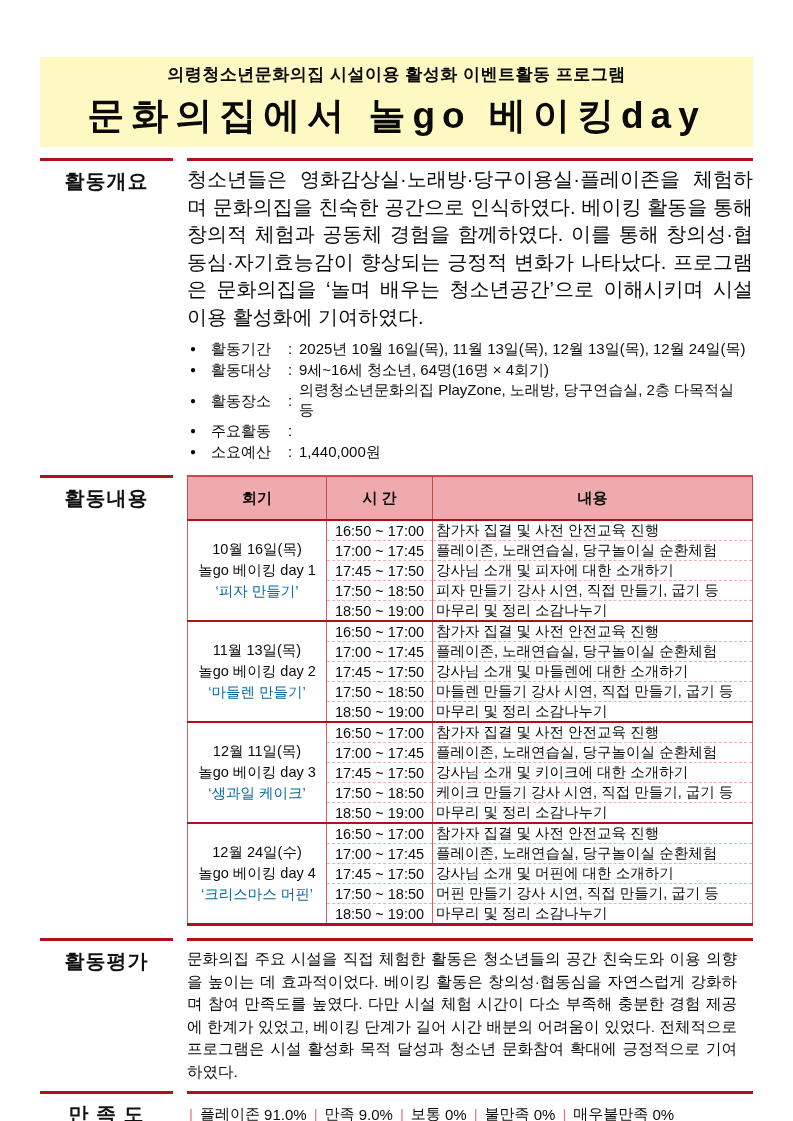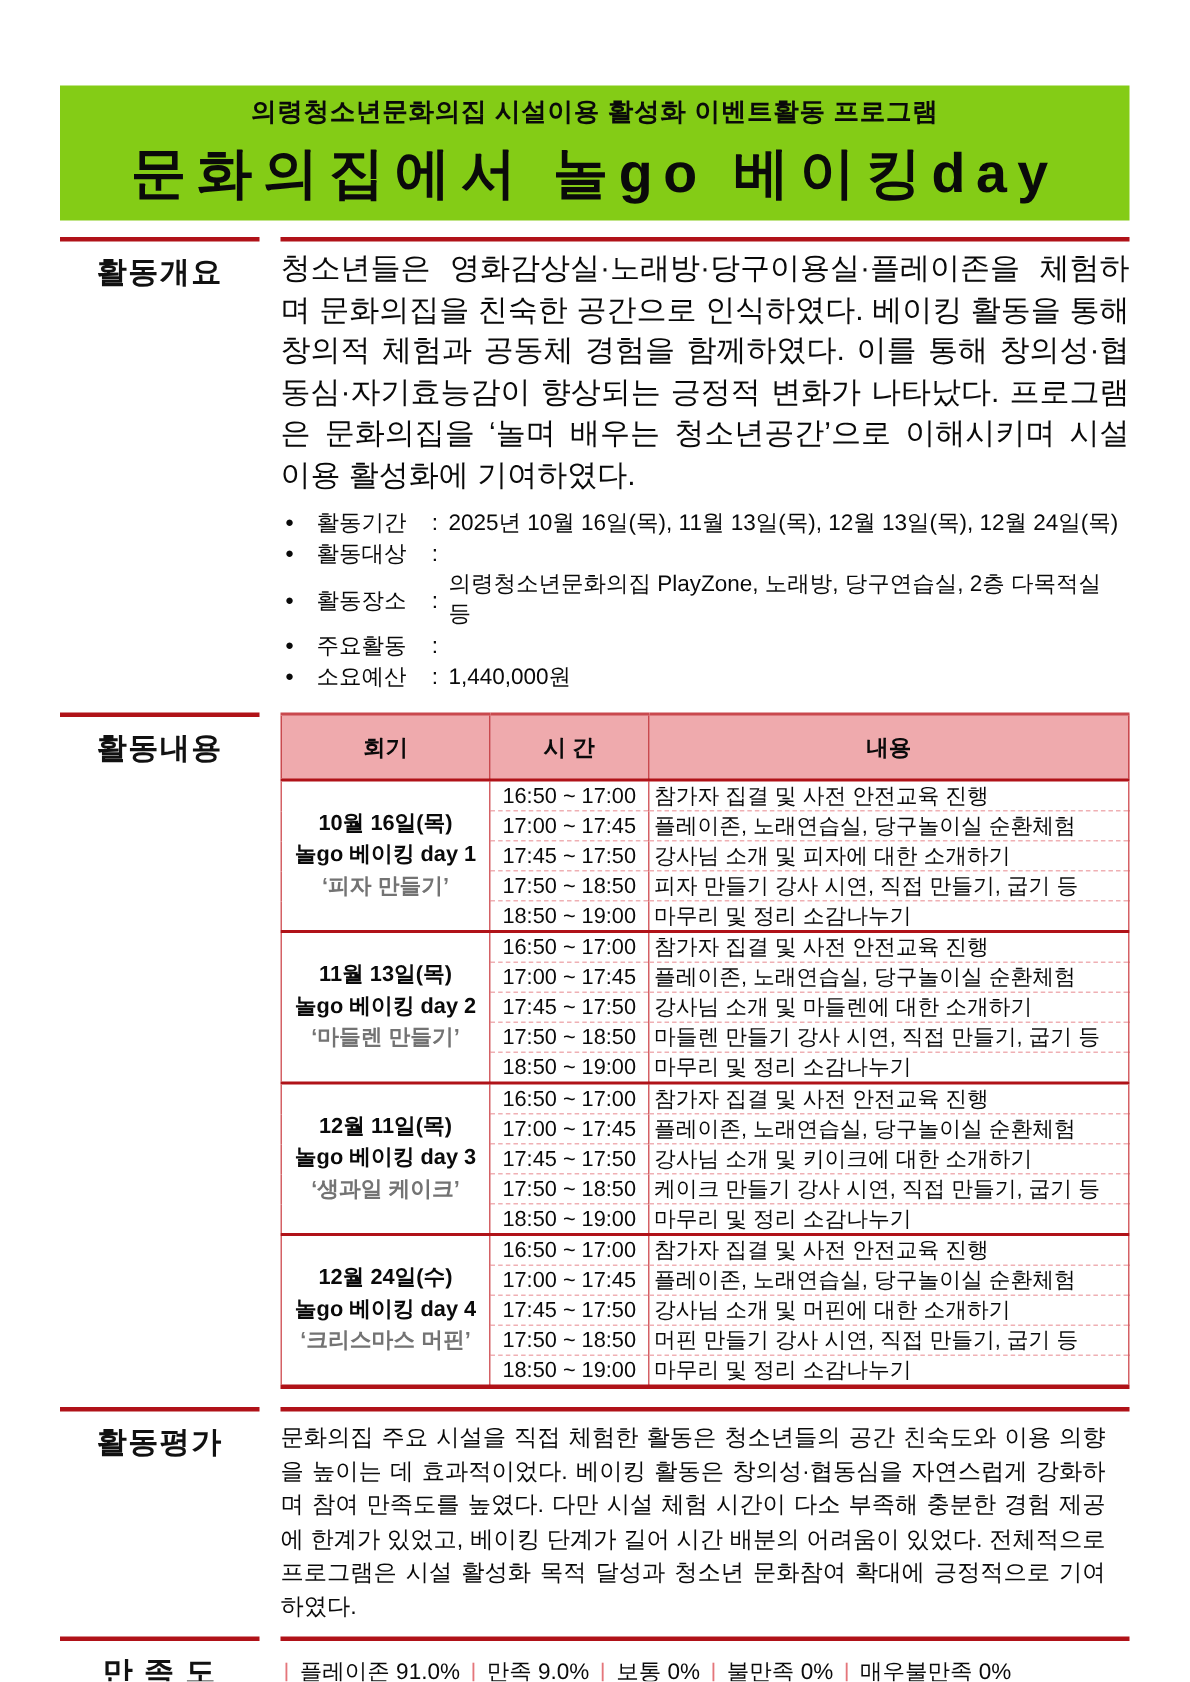--- a/index.html
+++ b/index.html
@@ -4,21 +4,21 @@
 <style>
   * { margin:0; padding:0; box-sizing:border-box; }
   html,body { background:#fff; }
   .page {
     width:793px; height:1121px; background:#fff; position:relative;
     font-family:"Liberation Sans","DejaVu Sans",sans-serif; color:#111;
     overflow:hidden;
   }
   
   .title-band {
-    margin:57px 40px 11px 40px; height:90px; background:#84cc16;
+    margin:57px 40px 11px 40px; height:90px; background:#fef9c3;
     display:flex; flex-direction:column; justify-content:center; align-items:center; gap:5px;
   }
   .subtitle { font-size:17px; font-weight:bold; letter-spacing:0.5px; color:#0a0a0a; }
   .main-title { font-size:37px; font-weight:bold; letter-spacing:7px; color:#0a0a0a; }
 
   
   .section { display:flex; margin:0 40px; align-items:stretch; }
   .label-col {
     width:133px; margin-right:14px; flex-shrink:0;
     border-top:3px solid #B01218; padding-top:7px;
@@ -45,25 +45,25 @@
     border-collapse:collapse; width:100%; table-layout:fixed;
     border-bottom:3px solid #B01218; border-left:1px solid #D46165; border-right:1px solid #D46165;
   }
   table.sched thead th {
     background:#EFAAAD; font-size:15px; font-weight:bold; height:44px;
     border:1px solid #C9494E; border-top:2px solid #C9494E; color:#0a0a0a;
   }
   table.sched tbody { border-top:2.5px solid #B01218; }
   table.sched td { font-size:14.5px; height:20px; padding:0 3px; color:#0a0a0a; }
   td.session {
-    text-align:center; vertical-align:middle; font-weight:bold;
+    text-align:center; vertical-align:middle; font-weight:normal;
     border-left:1px solid #D46165; border-right:1px solid #D46165;margin-top:12px;
   }
   td.session .s-line { line-height:21px; }
-  td.session .s-theme { color:#737373; }
+  td.session .s-theme { color:#0369a1; }
   td.time { text-align:center; border-right:1px solid #D46165; white-space:nowrap; }
   td.content { padding-left:7px; }
   tr + tr td.time, tr + tr td.content { border-top:1px dashed #EFB0B4; }
 
   
   .para.tight { font-size:15.5px; line-height:22.5px; margin:4px 16px 8px 0; }
 
   
   .sat-section .label-col { border-bottom:3px solid #B01218; padding-bottom:6px; }
   .sat-section .content-col { border-bottom:3px solid #B01218; display:flex; align-items:center; }
@@ -100,20 +100,23 @@
             <span class="b-label">활동기간</span>
             <span class="b-colon">:</span>
             <span class="b-value">
               <div class="vline">2025년 10월 16일(목), 11월 13일(목), 12월 13일(목), 12월 24일(목)</div>
             </span>
           </div>
           <div class="bullet-row">
             <span class="b-dot">●</span>
             <span class="b-label">활동대상</span>
             <span class="b-colon">:</span>
+            <span class="b-value">
+              <div class="vline">9세~16세 청소년, 64명(16명 × 4회기)</div>
+            </span>
           </div>
           <div class="bullet-row">
             <span class="b-dot">●</span>
             <span class="b-label">활동장소</span>
             <span class="b-colon">:</span>
             <span class="b-value">
               <div class="vline">의령청소년문화의집 PlayZone, 노래방, 당구연습실, 2층 다목적실 등</div>
             </span>
           </div>
           <div class="bullet-row">

